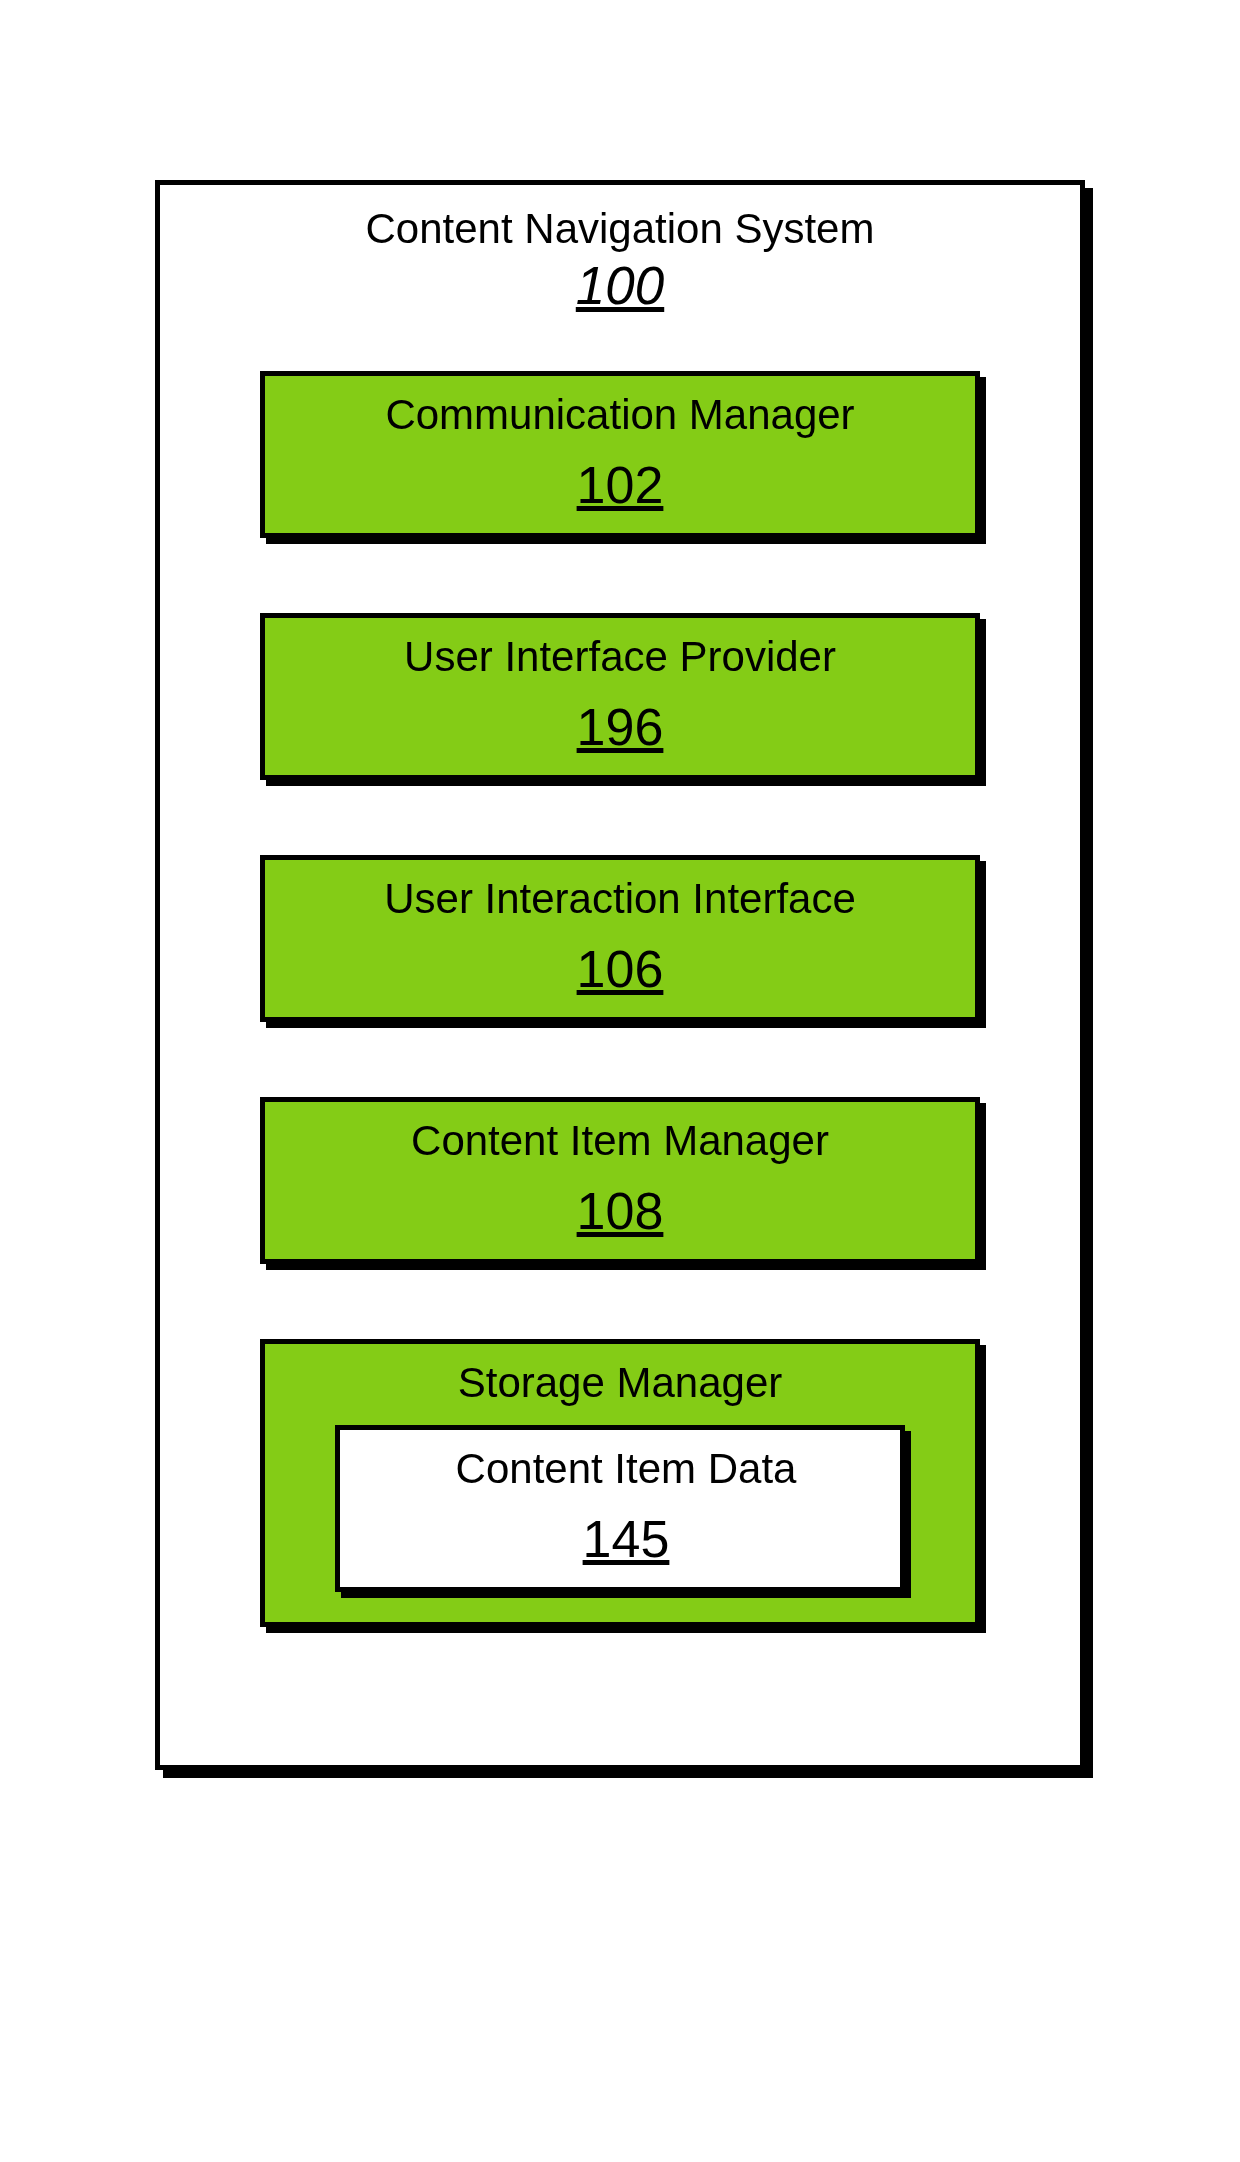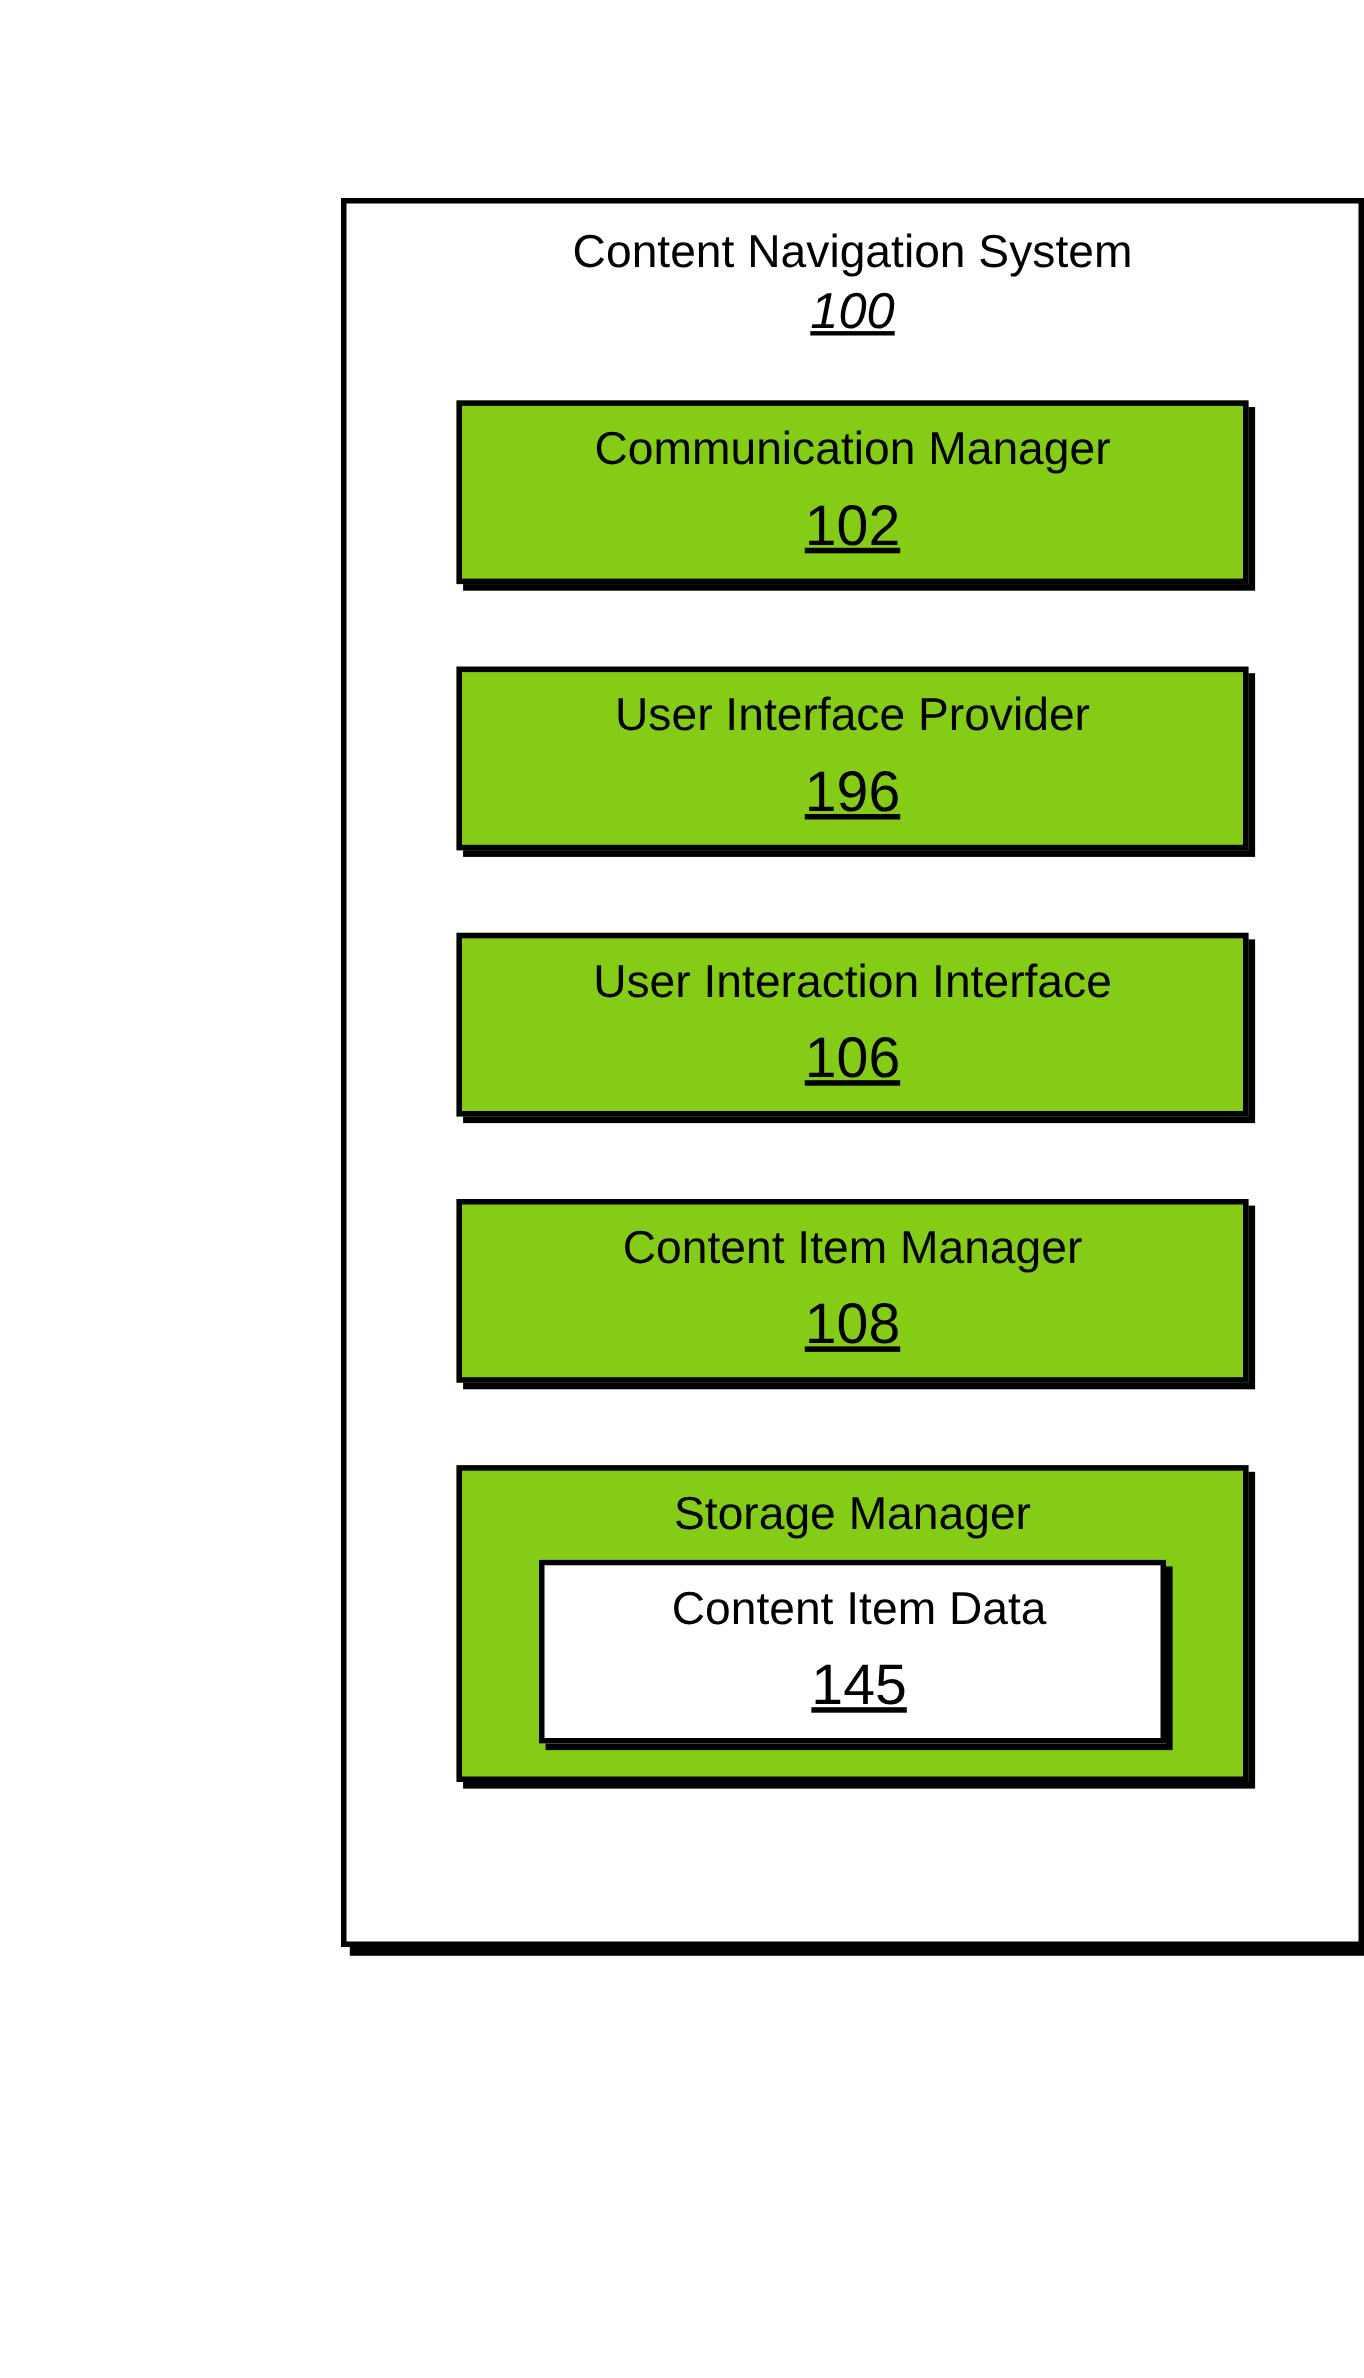--- a/index.html
+++ b/index.html
@@ -12,21 +12,21 @@
       background: #fff;
       width: 1240px;
       height: 2162px;
       position: relative;
     }
     .page {
       width: 100%;
       height: 100%;
       display: flex;
       flex-direction: column;
-      align-items: flex-end;
+      align-items: center;
       padding-top: 180px;
     }
     .outer-box {
       position: relative;
       width: 930px;
       height: 1590px;
       background: #fff;
       border: 5px solid #000;
       padding: 20px 100px 70px 100px;
       text-align: center;
@@ -39,21 +39,21 @@
       height: 1590px;
       background: #000;
       z-index: -1;
     }
     .outer-title {
       font-size: 42px;
       color: #000;
       margin-top: 0;
     }
     .outer-ref {
-      font-size: 46px;
+      font-size: 53px;
       font-style: italic;
       text-decoration: underline;
       margin-top: 2px;
     }
     .component {
       position: relative;
       margin-top: 75px;
     }
     .component[data-name="component-communication-manager"] {
       margin-top: 55px;

